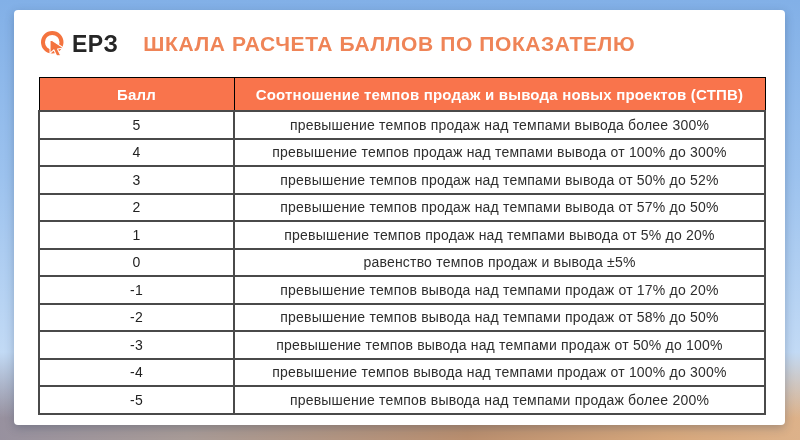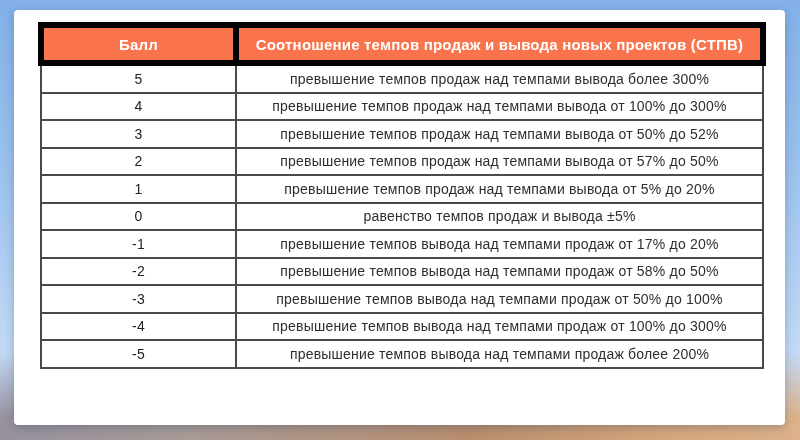--- a/index.html
+++ b/index.html
@@ -59,21 +59,21 @@
     border-collapse: collapse;
     table-layout: fixed;
   }
   col.score-col { width: 195px; }
   th {
     background: #F9744C;
     color: #ffffff;
     font-size: 15px;
     font-weight: 600;
     letter-spacing: 0.2px;
-    border: 6px solid #000000;
+    border: 1px solid #000000;
     height: 32px;
     padding: 0 6px;
   }
   td {
     border: 2px solid #4a4a4a;
     height: 23.5px;
     text-align: center;
     vertical-align: middle;
     padding: 1px 6px;
     color: #2e2e2e;
@@ -82,20 +82,32 @@
   }
   td.score {
     font-size: 14px;
     color: #222222;
   }
 </style>
 </head>
 <body>
 
 <div class="card">
+  <div class="card-header">
+    <div class="logo">
+      <span style="display:inline-flex;">
+        <svg width="30" height="30" viewBox="0 0 34 34" aria-hidden="true">
+          <circle cx="15" cy="15" r="10.5" fill="none" stroke="#F4733E" stroke-width="4.5"></circle>
+          <path d="M12.5 11.5 L28 21.5 L21 22.6 L24.6 30.2 L19.9 30.4 L16.8 23.6 L12.5 27.5 Z" fill="#F4733E" stroke="#ffffff" stroke-width="1.2" stroke-linejoin="round"></path>
+        </svg>
+      </span>
+      <span class="logo-text">ЕРЗ</span>
+    </div>
+    <div class="page-title">ШКАЛА РАСЧЕТА БАЛЛОВ ПО ПОКАЗАТЕЛЮ</div>
+  </div>
 
   <div class="table-wrap">
     <table>
       <colgroup>
         <col class="score-col">
         <col>
       </colgroup>
       <thead>
         <tr>
           <th>Балл</th>

